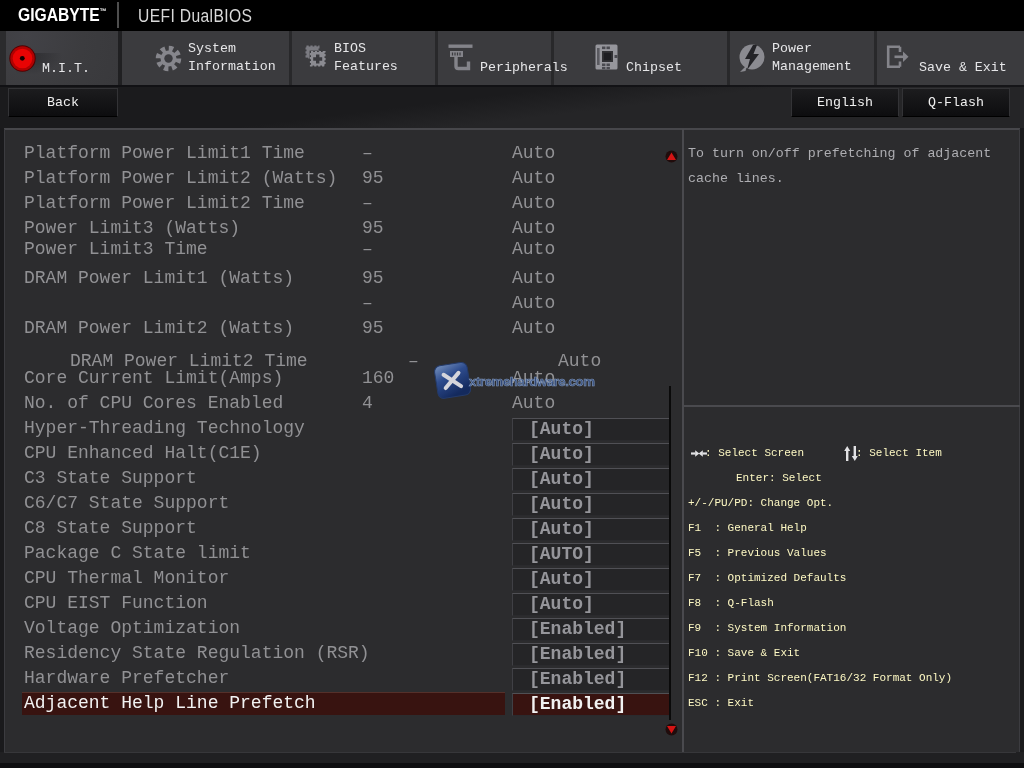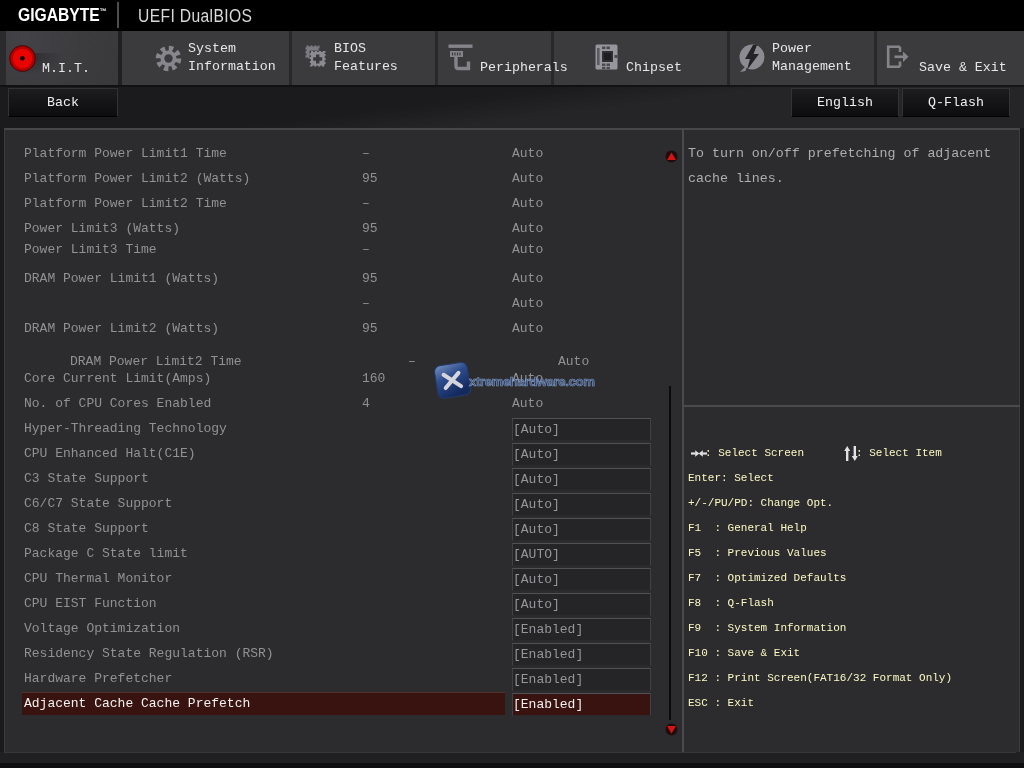--- a/index.html
+++ b/index.html
@@ -25,27 +25,27 @@
   
   #btnstrip{left:0;top:85px;width:1024px;height:43px;
      background:linear-gradient(173deg,#1b1b1d 42%,#252527 58%);padding-left:6px;}
   .hbtn{position:absolute;top:3px;height:29px;background:linear-gradient(#1c1c1e, #0d0d0f);
         border:1px solid #333336;border-bottom-color:#000;box-sizing:border-box;
         color:#f0f0f0;font-size:13.3px;text-align:center;line-height:27px;}
 
   
   #panel{left:4px;top:128px;width:1016px;height:624px;background:#2c2c2e;
          border-top:1px solid #47474b;box-sizing:border-box;}
-  .row{position:absolute;height:25px;line-height:25px;font-size:13px;color:#919194;left:0;width:676px;}
+  .row{position:absolute;height:25px;line-height:25px;font-size:18px;color:#919194;left:0;width:676px;}
     .row .lab{position:absolute;left:20px;}
   .row .v1{position:absolute;left:358px;}
   .row .v2{position:absolute;left:508px;}
-  .vbox{position:absolute;left:508px;top:2px;width:139px;height:23px;line-height:21px;
+  .vbox{position:absolute;left:508px;top:2px;width:159px;height:23px;line-height:21px;
         background:#252527;border:1px solid #404045;border-top-color:#505055;border-bottom-color:#2a2a2d;box-sizing:border-box;
-        padding-left:0px;color:#95959a;}
+        padding-left:16px;color:#95959a;font-weight:bold;}
   .selbar{position:absolute;left:18px;top:1px;width:483px;height:23px;background:#381310;
           border-top:1px solid #55302a;box-sizing:border-box;}
   .sel .lab{color:#f2f2f2;z-index:2;}
   .sel .vbox{background:#381310;color:#f2f2f2;}
 
   
   #sthumb{left:665px;top:257px;width:2px;height:334px;background:#0a0a0a;}
   .sarrow{position:absolute;width:13px;height:13px;}
 
   
@@ -246,21 +246,21 @@
   <div class="row" style="top:512px;">
       <span class="lab">Residency State Regulation (RSR)</span>
       <span class="vbox">[Enabled]</span>
     </div>
   <div class="row" style="top:537px;">
       <span class="lab">Hardware Prefetcher</span>
       <span class="vbox">[Enabled]</span>
     </div>
   <div class="row sel" style="top:562px;">
       <span class="selbar"></span>
-      <span class="lab">Adjacent Cache Cache Prefetch</span>
+      <span class="lab">Adjacent Help Line Prefetch</span>
       <span class="vbox">[Enabled]</span>
     </div>
 
   <div id="sthumb" class="abs"></div>
   <svg class="sarrow" style="left:661px;top:21px;" viewBox="0 0 13 13">
     <circle cx="6.5" cy="6.5" r="6" fill="#200c0c"></circle>
     <path d="M6.5 2.5 L11 10 L2 10 Z" fill="#d41414"></path>
   </svg>
   <svg class="sarrow" style="left:661px;top:594px;" viewBox="0 0 13 13">
     <circle cx="6.5" cy="6.5" r="6" fill="#200c0c"></circle>
@@ -279,21 +279,21 @@
     <path d="M4.2 3.2 L8.3 6.5 L4.2 9.8 z" fill="#e2e2e4"></path>
     <path d="M11.5 6.5 H16" stroke="#e2e2e4" stroke-width="2.2"></path>
     <path d="M11.8 3.2 L7.7 6.5 L11.8 9.8 z" fill="#e2e2e4"></path>
   </svg>
   <svg class="abs" style="left:840px;top:317px;" width="14" height="15" viewBox="0 0 14 15">
     <path d="M3.2 15 V4.5" stroke="#e2e2e4" stroke-width="2.4"></path>
     <path d="M0.2 5 L3.2 0 L6.2 5 z" fill="#e2e2e4"></path>
     <path d="M10.8 0 V10.5" stroke="#e2e2e4" stroke-width="2.4"></path>
     <path d="M7.8 10 L10.8 15 L13.8 10 z" fill="#e2e2e4"></path>
   </svg>
-  <div class="key" style="top:337px;">Enter: Select</div>
+  <div class="key" style="top:337px;margin-left:48px;">Enter: Select</div>
   <div class="key" style="top:362px;">+/-/PU/PD: Change Opt.</div>
   <div class="key" style="top:387px;">F1  : General Help</div>
   <div class="key" style="top:412px;">F5  : Previous Values</div>
   <div class="key" style="top:437px;">F7  : Optimized Defaults</div>
   <div class="key" style="top:462px;">F8  : Q-Flash</div>
   <div class="key" style="top:487px;">F9  : System Information</div>
   <div class="key" style="top:512px;">F10 : Save &amp; Exit</div>
   <div class="key" style="top:537px;">F12 : Print Screen(FAT16/32 Format Only)</div>
   <div class="key" style="top:562px;">ESC : Exit</div>
 </div>

